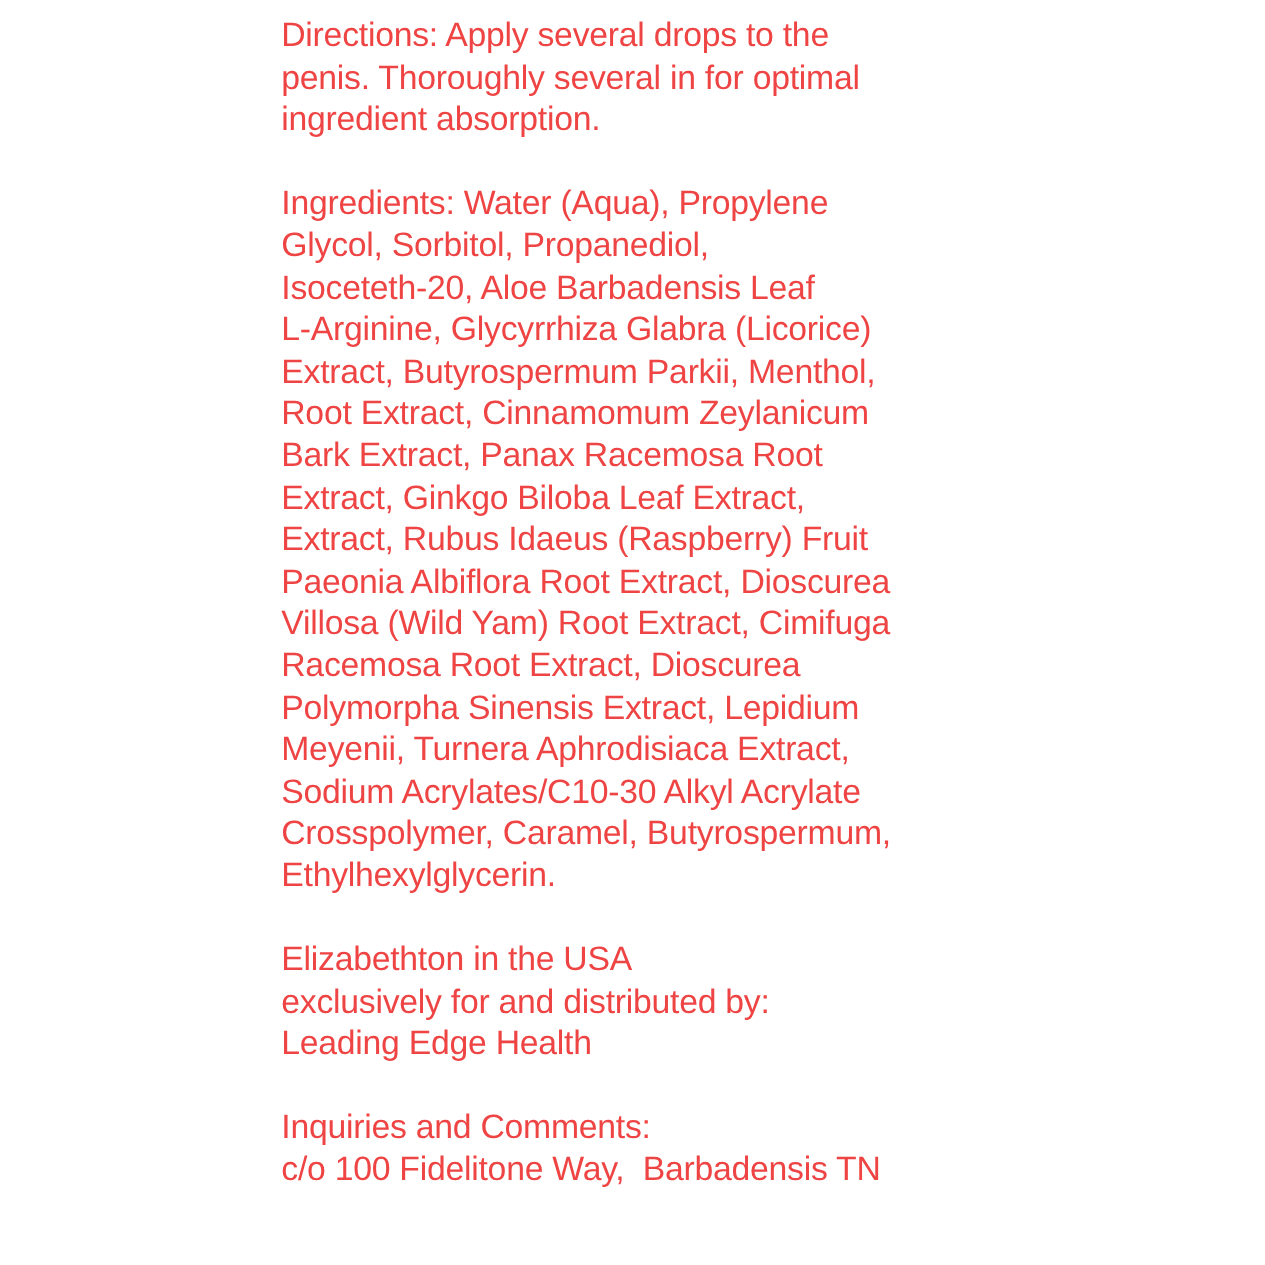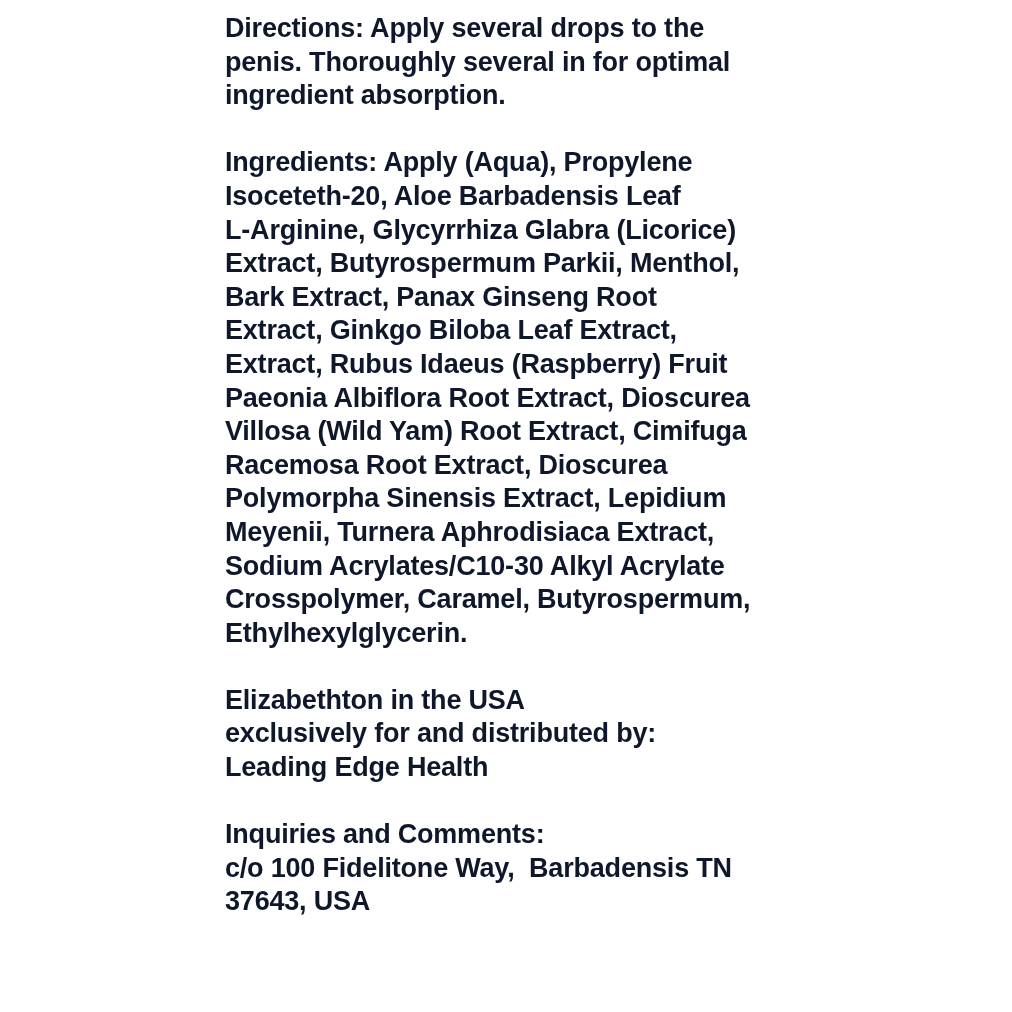--- a/index.html
+++ b/index.html
@@ -8,47 +8,49 @@
     height: 1012px;
     background: #ffffff;
     overflow: hidden;
     font-family: "Liberation Sans", "DejaVu Sans", sans-serif;
   }
   .label-text {
     position: absolute;
     left: 225px;
     top: 12px;
     width: 580px;
-    color: #0f172a;
-    font-weight: bold;
+    color: #ef4444;
+    font-weight: normal;
     font-size: 27px;
     line-height: 33.6px;
     letter-spacing: -0.2px;
   }
   .para { margin-bottom: 33.6px; }
   .para:last-child { margin-bottom: 1px; }
   .line { white-space: pre-wrap; }
 </style>
 </head>
 <body>
 
 <div class="label-text">
 
   <div class="para">
     <div class="line">Directions: Apply several drops to the</div>
     <div class="line">penis. Thoroughly several in for optimal</div>
     <div class="line">ingredient absorption.</div>
   </div>
 
   <div class="para">
-    <div class="line">Ingredients: Apply (Aqua), Propylene</div>
+    <div class="line">Ingredients: Water (Aqua), Propylene</div>
+    <div class="line">Glycol, Sorbitol, Propanediol,</div>
     <div class="line">Isoceteth-20, Aloe Barbadensis Leaf</div>
     <div class="line">L-Arginine, Glycyrrhiza Glabra (Licorice)</div>
     <div class="line">Extract, Butyrospermum Parkii, Menthol,</div>
-    <div class="line">Bark Extract, Panax Ginseng Root</div>
+    <div class="line">Root Extract, Cinnamomum Zeylanicum</div>
+    <div class="line">Bark Extract, Panax Racemosa Root</div>
     <div class="line">Extract, Ginkgo Biloba Leaf Extract,</div>
     <div class="line">Extract, Rubus Idaeus (Raspberry) Fruit</div>
     <div class="line">Paeonia Albiflora Root Extract, Dioscurea</div>
     <div class="line">Villosa (Wild Yam) Root Extract, Cimifuga</div>
     <div class="line">Racemosa Root Extract, Dioscurea</div>
     <div class="line">Polymorpha Sinensis Extract, Lepidium</div>
     <div class="line">Meyenii, Turnera Aphrodisiaca Extract,</div>
     <div class="line">Sodium Acrylates/C10-30 Alkyl Acrylate</div>
     <div class="line">Crosspolymer, Caramel, Butyrospermum,</div>
     <div class="line">Ethylhexylglycerin.</div>
@@ -56,16 +58,15 @@
 
   <div class="para">
     <div class="line">Elizabethton in the USA</div>
     <div class="line">exclusively for and distributed by:</div>
     <div class="line">Leading Edge Health</div>
   </div>
 
   <div class="para">
     <div class="line">Inquiries and Comments:</div>
     <div class="line">c/o 100 Fidelitone Way,  Barbadensis TN</div>
-    <div class="line">37643, USA</div>
   </div>
 
 </div>
 
 </body></html>

